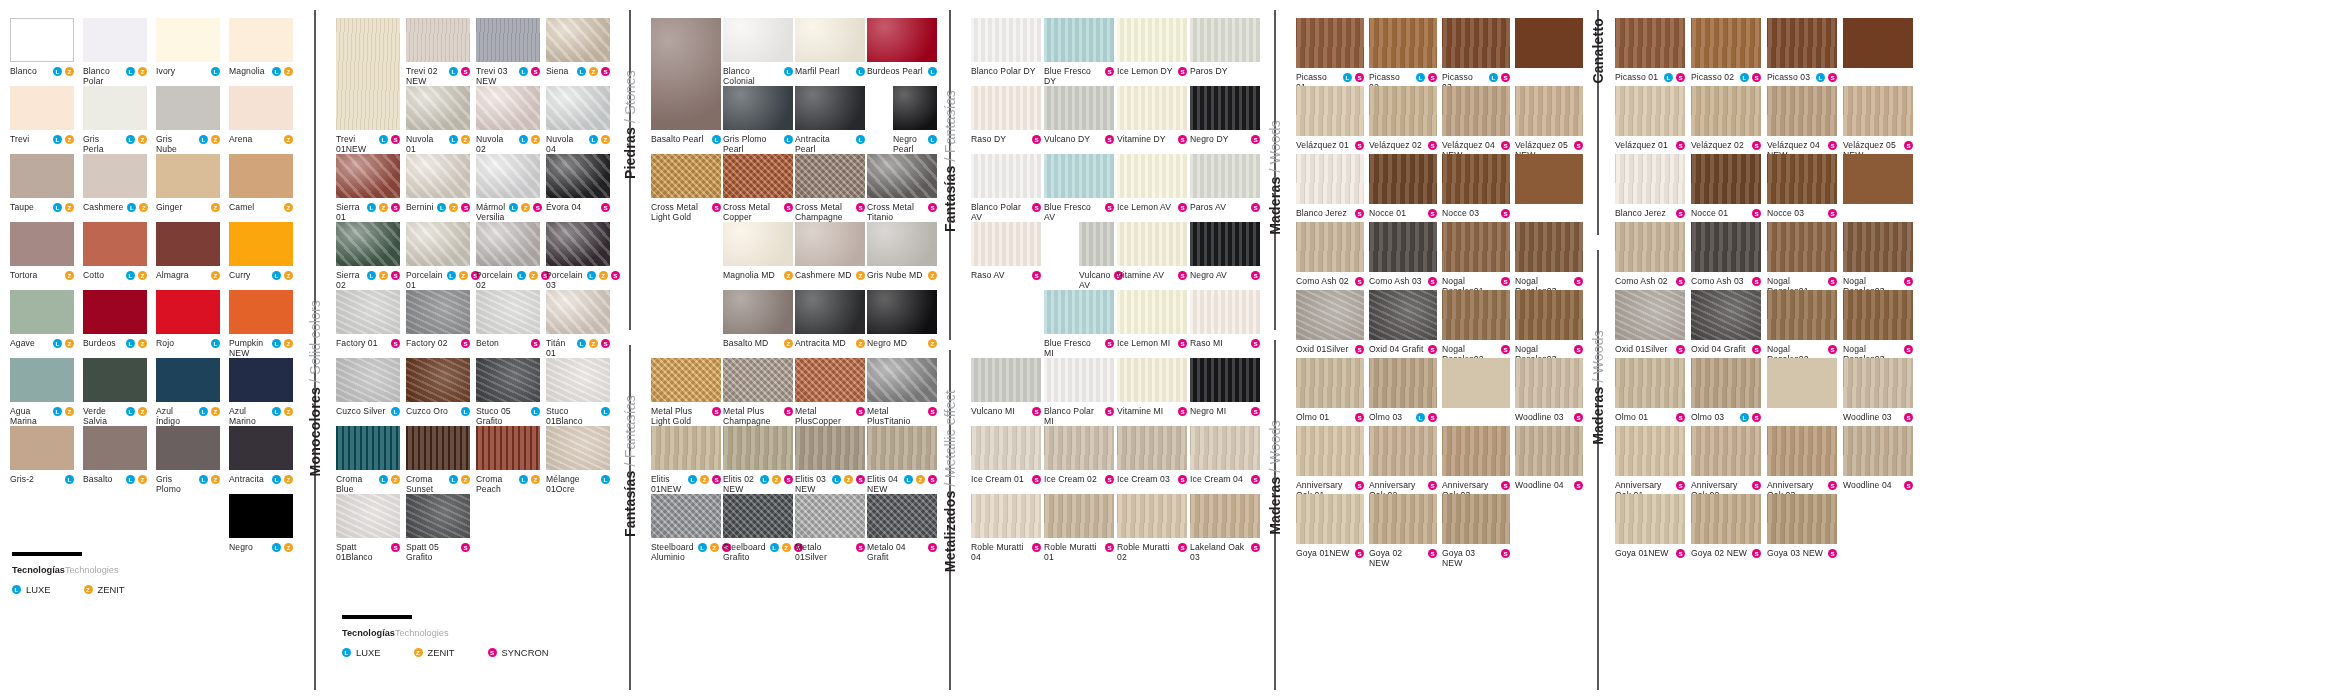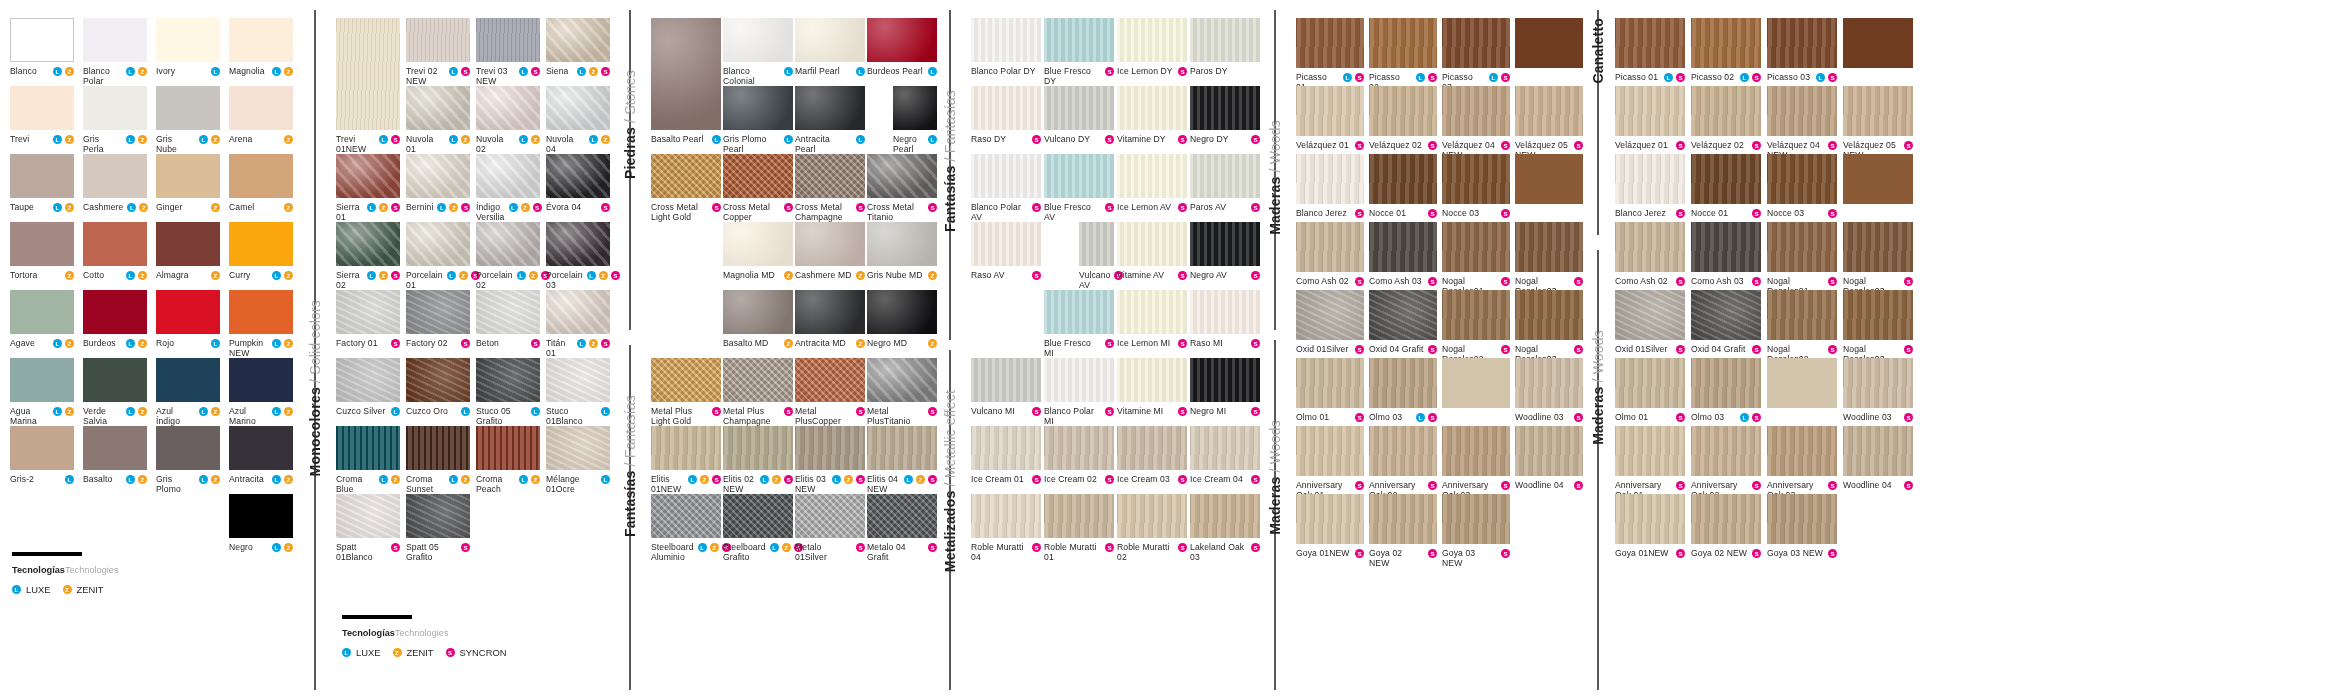--- a/index.html
+++ b/index.html
@@ -56,21 +56,21 @@
   }
   .vlabel b { font-weight:bold; color:#231f20; }
   .vlabel span { font-weight:normal; color:#a7a9ac; }
 
   
   .legend { position:absolute; }
   .legend .bar { width:70px; height:4px; background:#000; }
   .legend .ttl { margin-top:9px; font-size:9.2px; }
   .legend .ttl b { font-weight:bold; color:#231f20; }
   .legend .ttl span { color:#a7a9ac; }
-  .legend .keys { margin-top:9px; display:flex; gap:12px; }
+  .legend .keys { margin-top:9px; display:flex; gap:33px; }
   .legend .keys .k { display:flex; align-items:center; gap:5px; font-size:9.4px; }
 </style>
 </head>
 <body>
 
 <div id="sheet">
 
   <div class="panel" id="p1" style="width:300px;">
     <div class="grid" id="g1">
         <div class="cell" style="left: 10px; top: 8px; width: 64px;">
@@ -468,21 +468,21 @@
          <span class="tags">
               <span class="tag L">L</span>
               <span class="tag Z">Z</span>
               <span class="tag S">S</span>
             </span>
        </div>
         </div>
         <div class="cell" style="left: 146px; top: 144px; width: 64px;">
           <div class="sw" style="height:44px;background-color:#ececee;background-image:radial-gradient(ellipse at 30% 25%, rgba(255,255,255,.45), rgba(0,0,0,.10) 70%),repeating-linear-gradient(48deg, rgba(255,255,255,.22) 0 3px, rgba(0,0,0,.07) 3px 9px);"></div>
           <div class="cap">
-         <span class="nm">Índigo Versilia</span>
+         <span class="nm">Mármol Versilia</span>
          <span class="tags">
               <span class="tag L">L</span>
               <span class="tag Z">Z</span>
               <span class="tag S">S</span>
             </span>
        </div>
         </div>
         <div class="cell" style="left: 216px; top: 144px; width: 64px;">
           <div class="sw" style="height:44px;background-color:#27272a;background-image:radial-gradient(ellipse at 30% 25%, rgba(255,255,255,.45), rgba(0,0,0,.10) 70%),repeating-linear-gradient(48deg, rgba(255,255,255,.22) 0 3px, rgba(0,0,0,.07) 3px 9px);"></div>
           <div class="cap">

